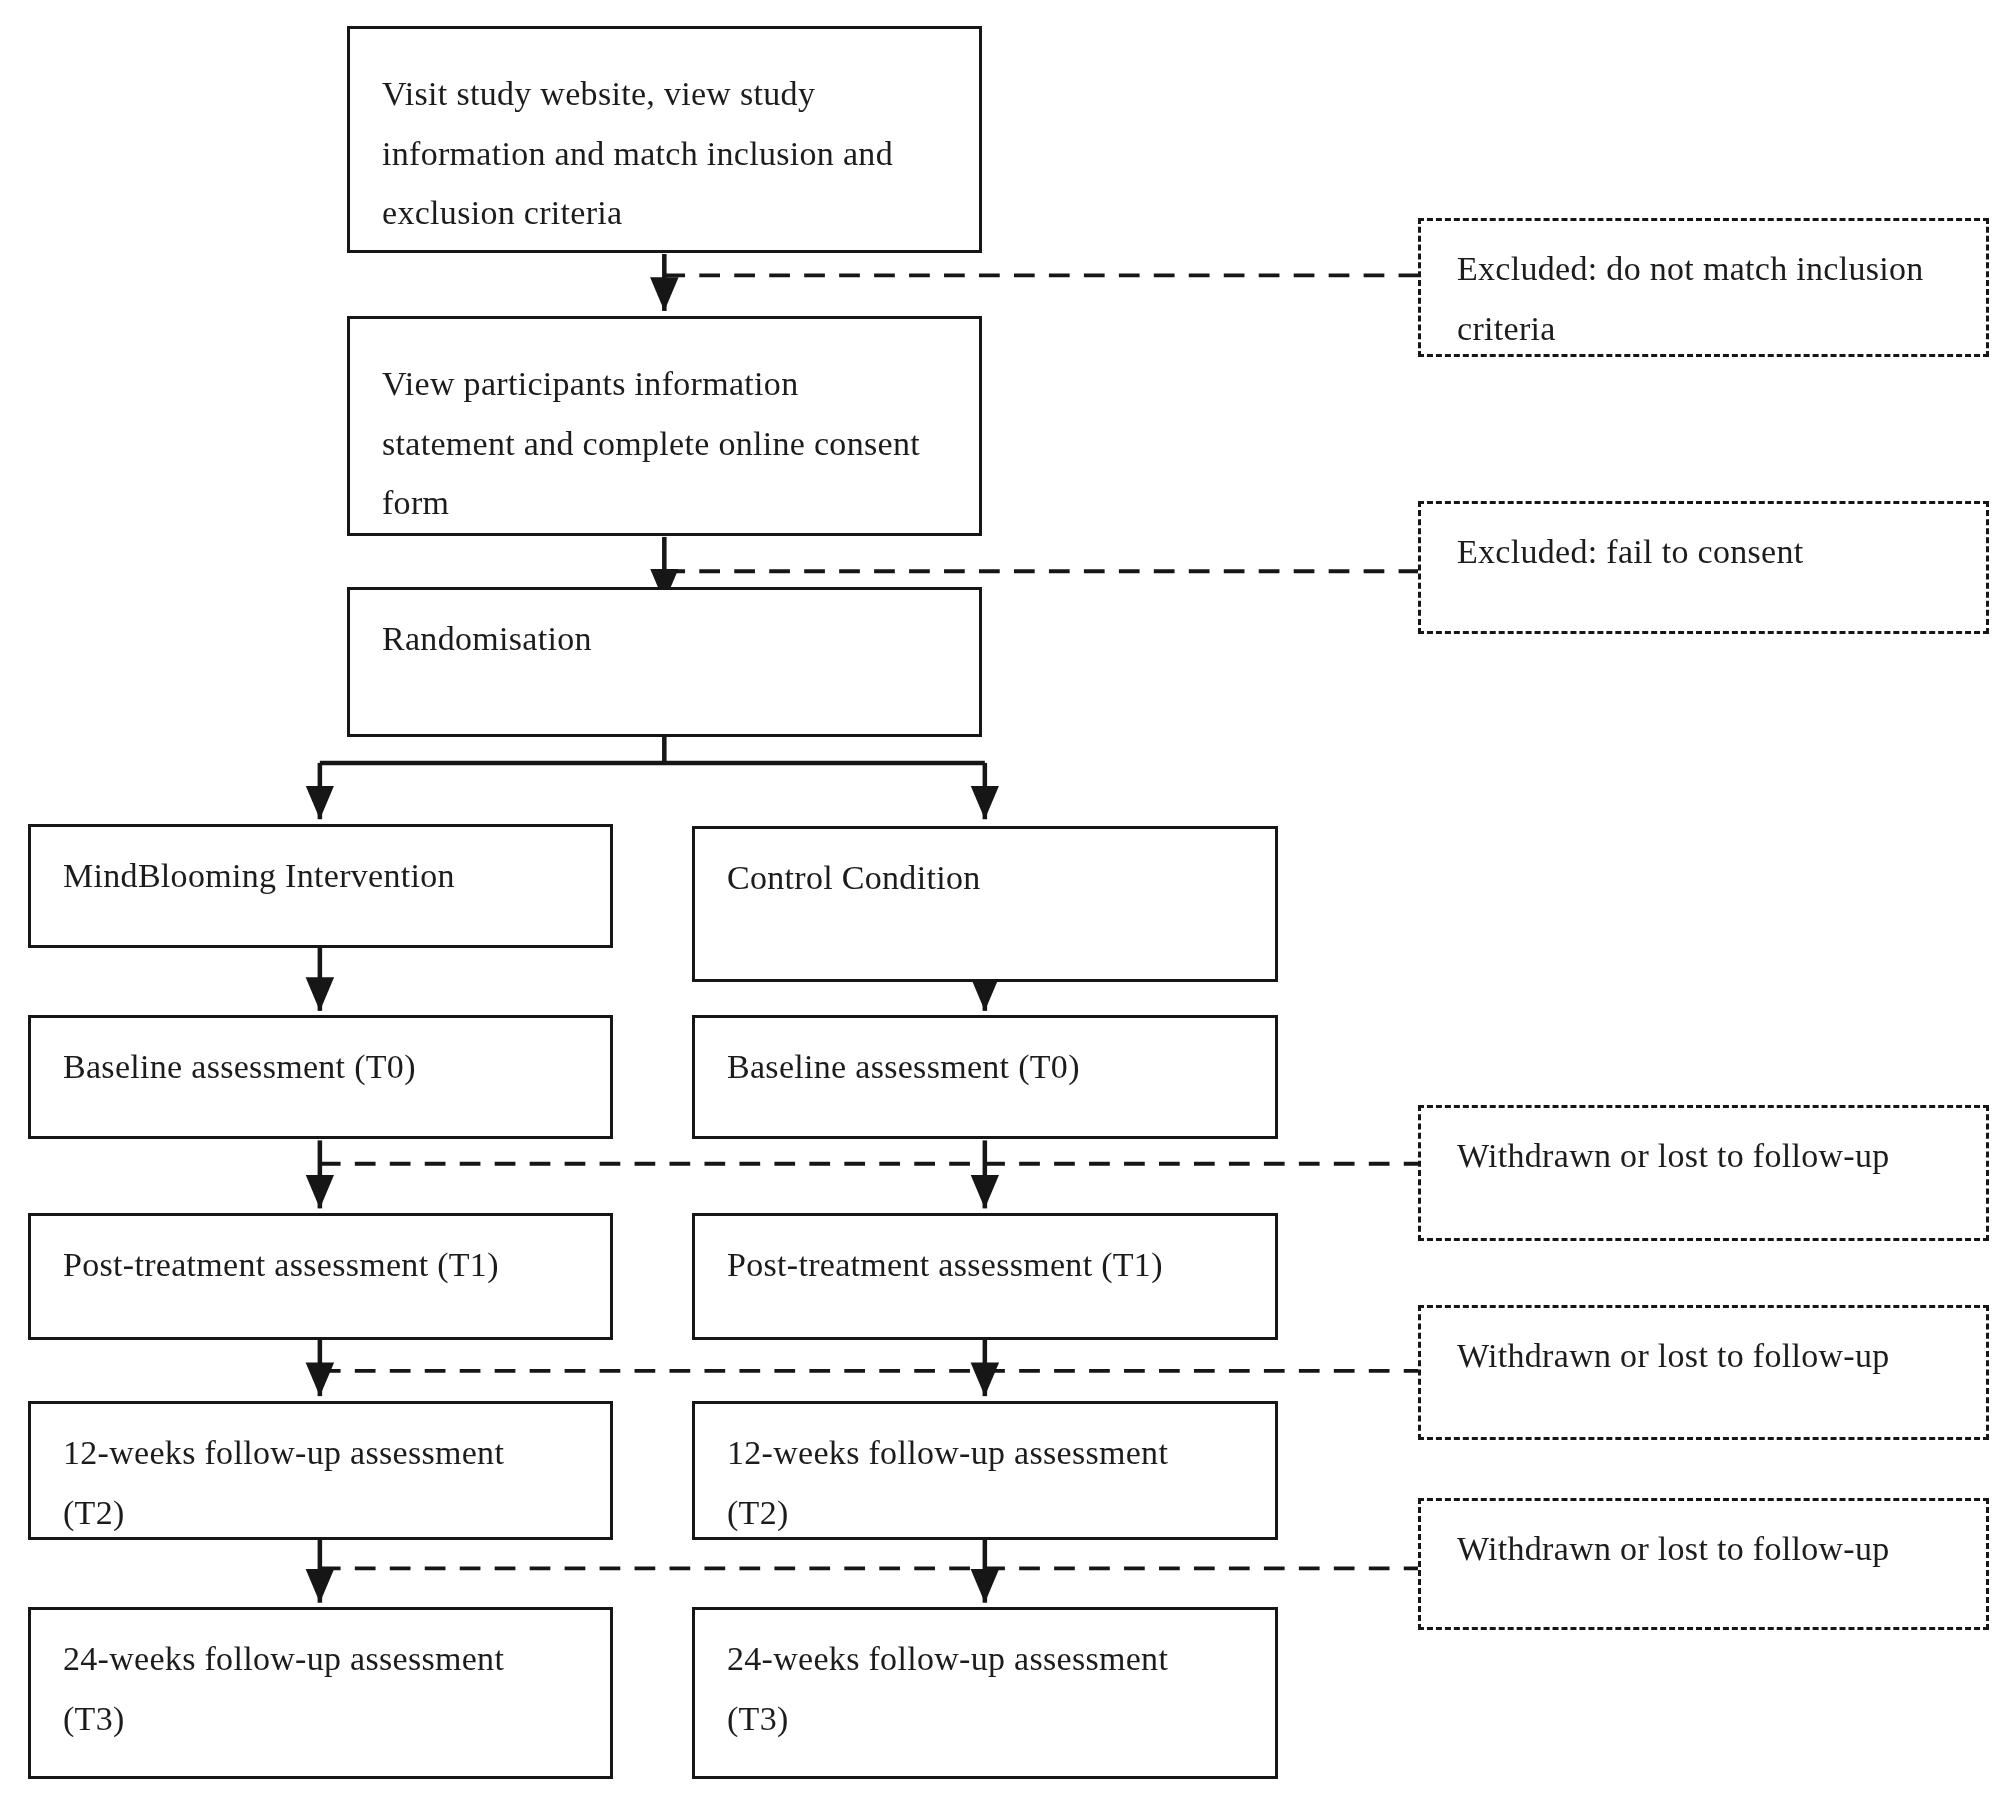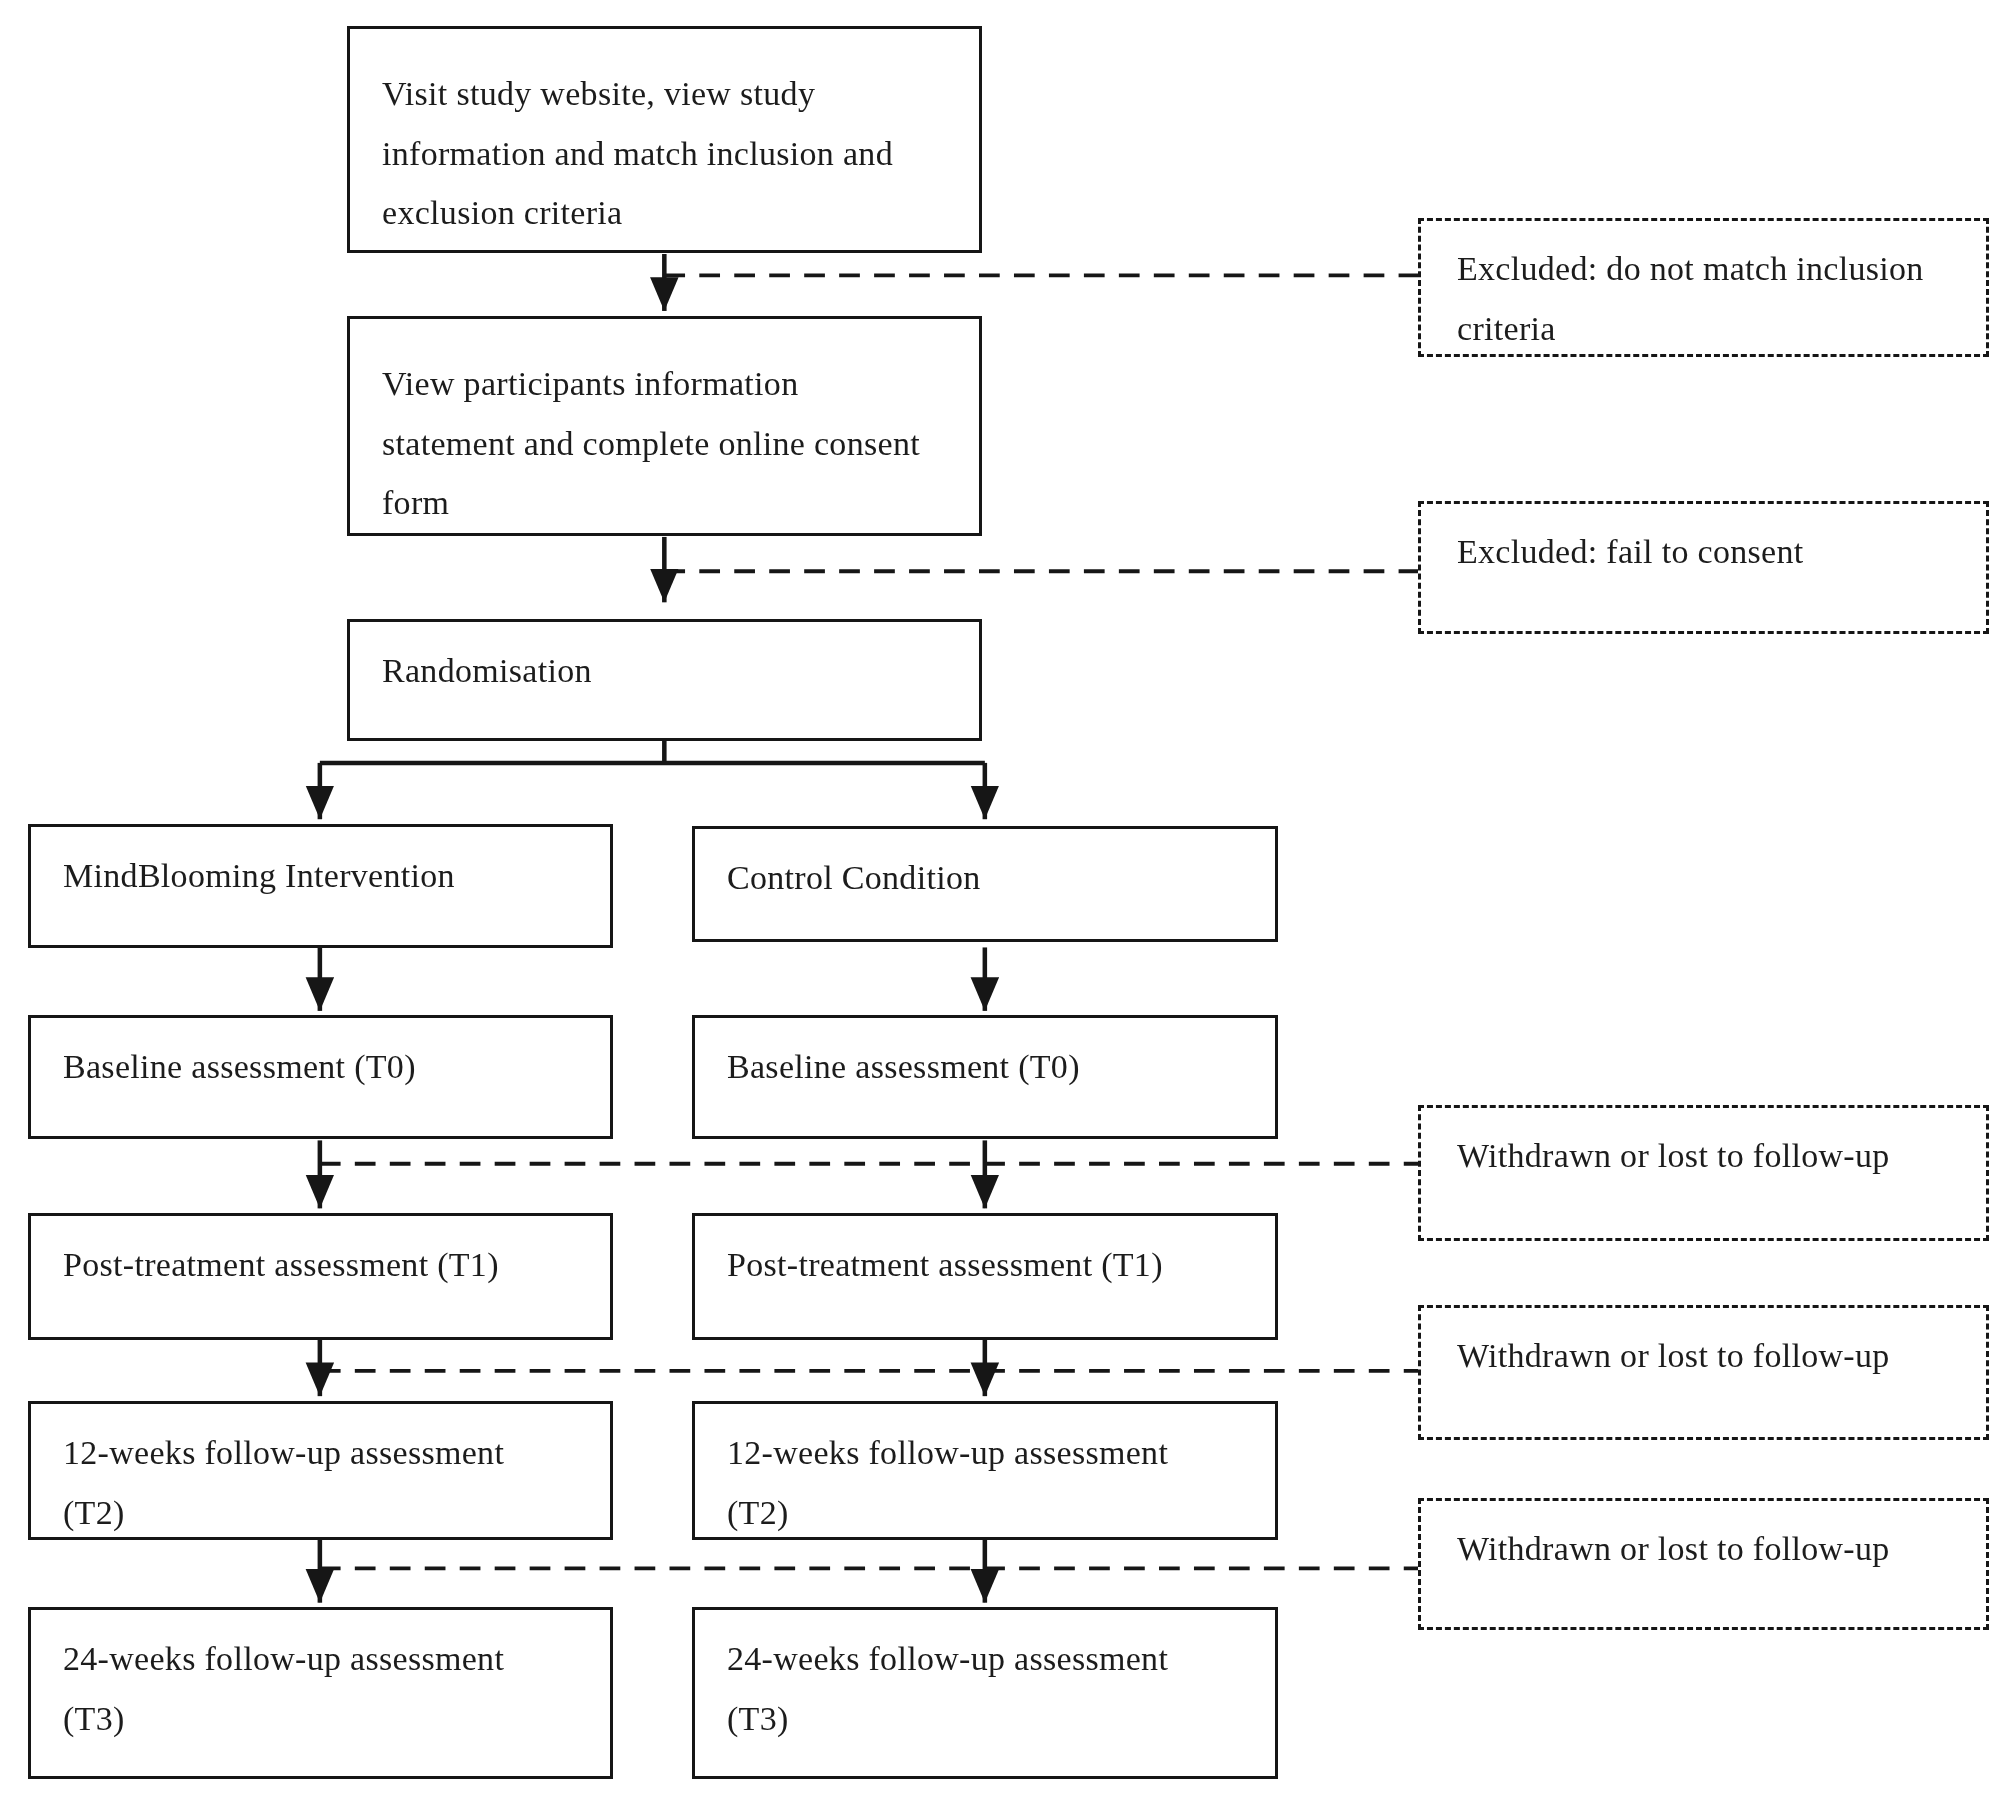--- a/index.html
+++ b/index.html
@@ -80,28 +80,28 @@
 information and match inclusion and
 exclusion criteria</span>
   </div>
 
   <div class="node pad-lg" style="left:347px;top:316px;width:635px;height:220px">
     <span class="label">View participants information
 statement and complete online consent
 form</span>
   </div>
 
-  <div class="node" style="left:347px;top:619px;width:635px;height:122px">
+  <div class="node" style="left:347px;top:587px;width:635px;height:150px">
     <span class="label">Randomisation</span>
   </div>
 
   <div class="node" style="left:28px;top:824px;width:585px;height:124px">
     <span class="label">MindBlooming Intervention</span>
   </div>
-  <div class="node" style="left:692px;top:826px;width:586px;height:116px">
+  <div class="node" style="left:692px;top:826px;width:586px;height:156px">
     <span class="label">Control Condition</span>
   </div>
 
   <div class="node" style="left:28px;top:1015px;width:585px;height:124px">
     <span class="label">Baseline assessment (T0)</span>
   </div>
   <div class="node" style="left:692px;top:1015px;width:586px;height:124px">
     <span class="label">Baseline assessment (T0)</span>
   </div>
 

